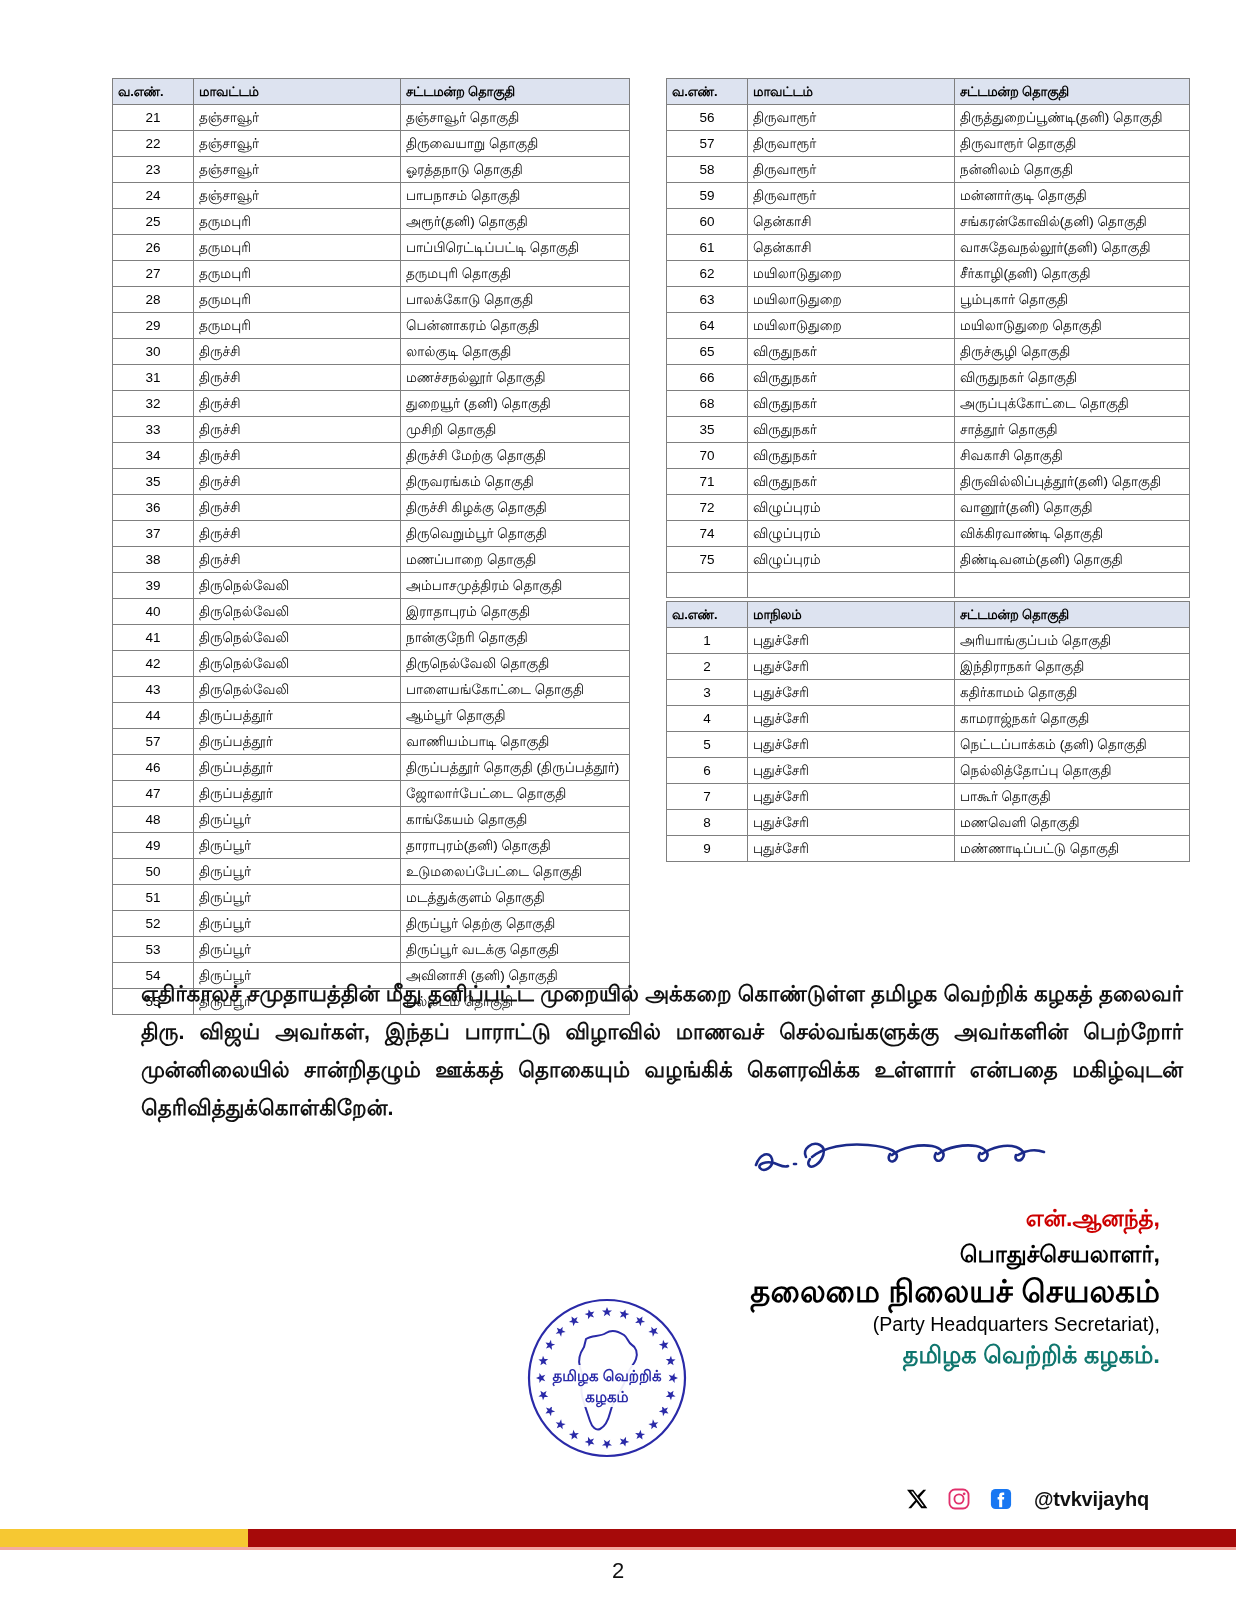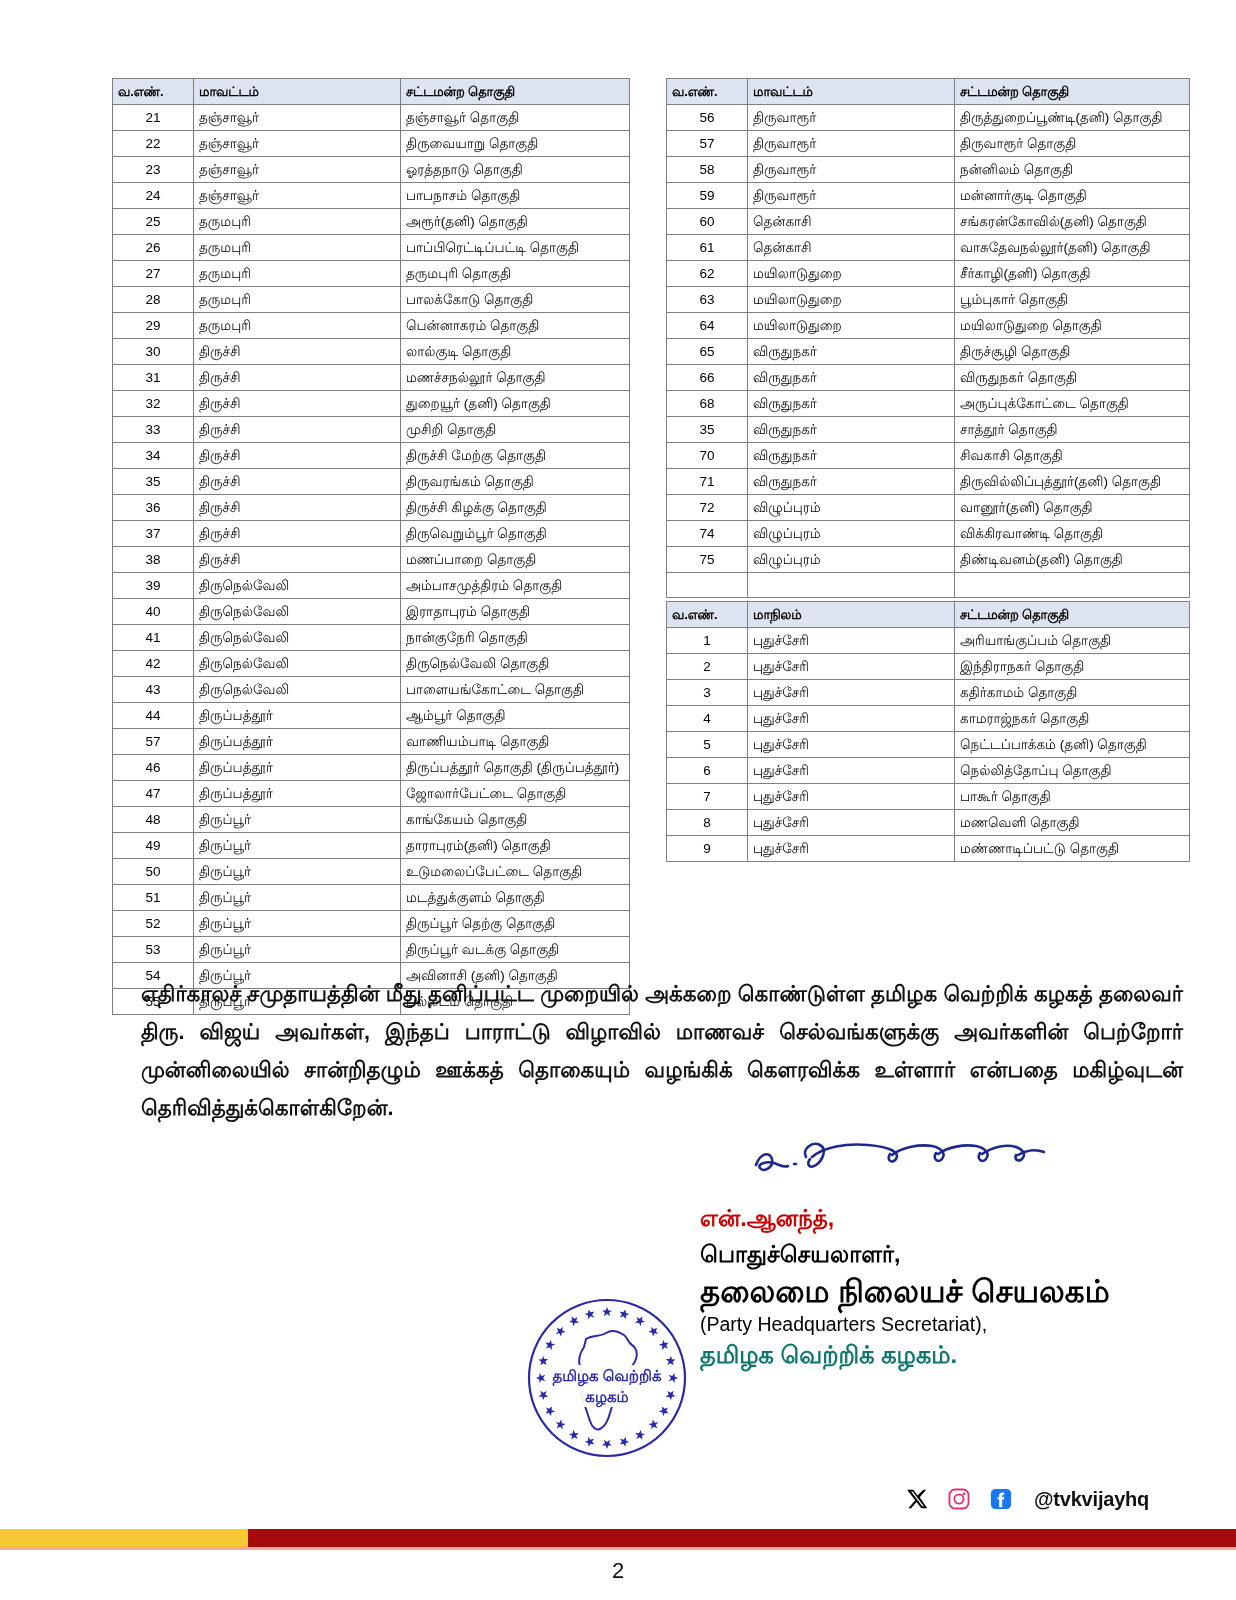--- a/index.html
+++ b/index.html
@@ -84,21 +84,21 @@
     color: #111111;
     margin-left: 44px;
   }
 
   
   .sign-block {
     position: absolute;
     left: 700px;
     top: 1135px;
     width: 460px;
-    text-align: left;
+    text-align: right;
   }
   .signature-mark {
     height: 62px;
     position: relative;
   }
   .signature-mark svg { position: absolute; left: 50px; top: 0; }
   .sign-name {
     color: #cc0000;
     font-weight: bold;
     font-size: 23px;

